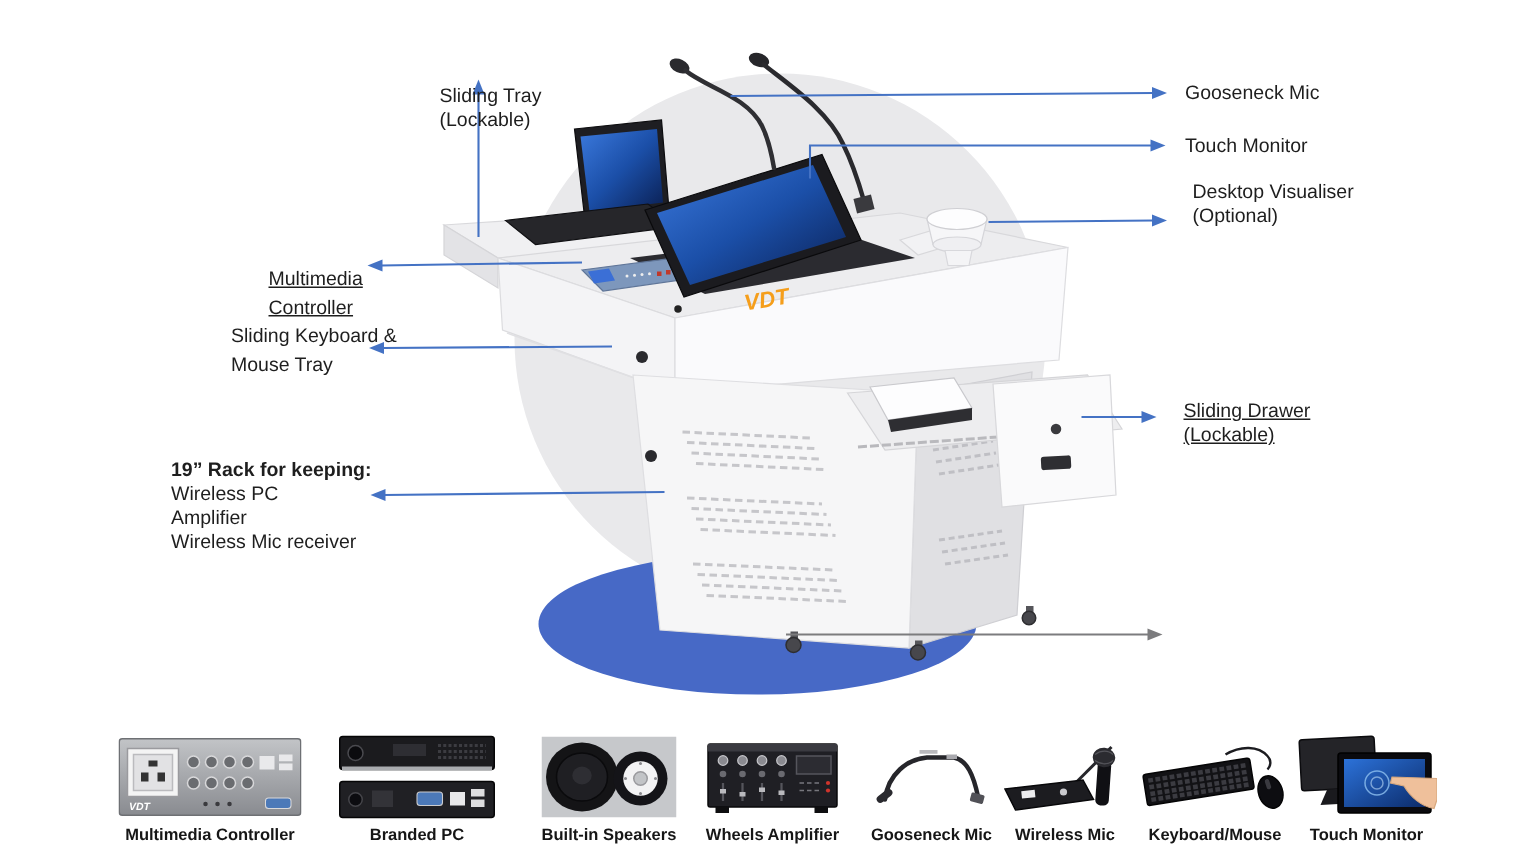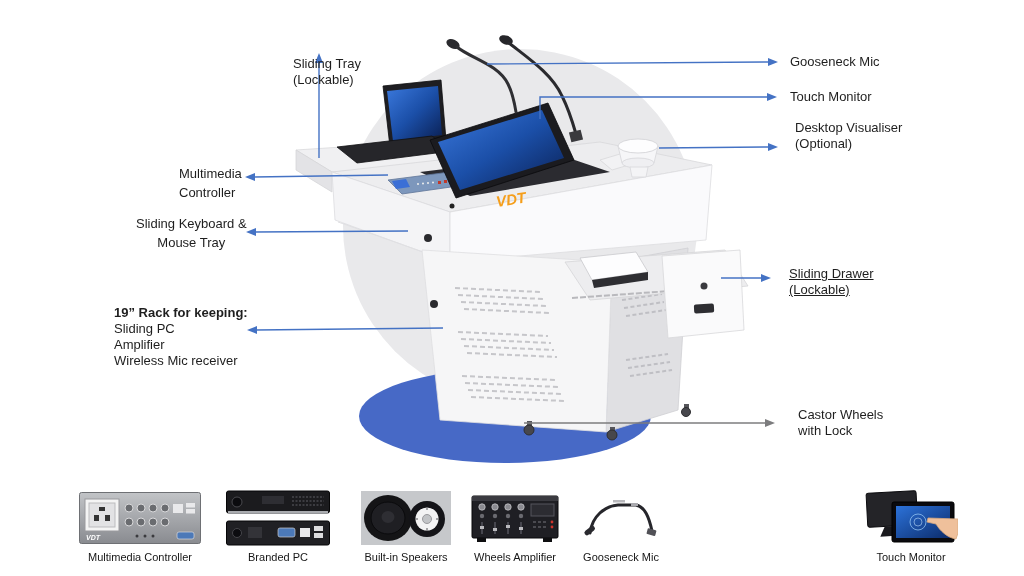--- a/index.html
+++ b/index.html
@@ -5,21 +5,21 @@
   html,body{margin:0;padding:0;background:#fff;}
   .stage{position:relative;width:1024px;height:576px;background:#ffffff;
          font-family:"Liberation Sans",sans-serif;overflow:hidden;}
   .art{position:absolute;left:0;top:0;}
   .lbl{position:absolute;font-size:13px;color:#1e1e1e;white-space:nowrap;}
   .lbl span{display:block;line-height:16px;}
   .lbl.lh19 span{line-height:19px;}
   .lbl .bold{font-weight:700;}
   .product{position:absolute;top:487px;display:flex;flex-direction:column;align-items:center;}
   .thumb{height:62px;display:flex;align-items:center;justify-content:center;}
-  .plabel{font-size:11px;font-weight:400;color:#161616;line-height:13px;white-space:nowrap;margin-top:2px;}
+  .plabel{font-size:11px;font-weight:700;color:#161616;line-height:13px;white-space:nowrap;margin-top:2px;}
 </style>
 </head>
 <body>
 
 <div class="stage">
 
   <svg class="art" width="1024" height="576" viewBox="0 0 1024 576">
     <defs>
       <linearGradient id="scr" x1="0" y1="0" x2="1" y2="1">
         <stop offset="0" stop-color="#3B79DD"></stop>
@@ -179,51 +179,47 @@
         <line x1="524" y1="423" x2="766" y2="423" stroke-width="1.4"></line>
         <polygon points="775,423 765,419 765,427" stroke="none"></polygon>
       </g>
     </g>
   </svg>
 
   <div class="lbl" style="left:293px;top:14px;margin-top:42px;">
     <span>Sliding Tray</span>
     <span>(Lockable)</span>
   </div>
-  <div class="lbl lh19" style="left:179px;top:164px;">
+  <div class="lbl lh19" style="left:179px;top:176px;text-decoration:underline;">
     <span>Multimedia</span>
     <span>Controller</span>
   </div>
-  <div class="lbl lh19" style="left:136px;top:214px;text-align:center;">
+  <div class="lbl lh19" style="left:154px;top:214px;">
     <span>Sliding Keyboard &amp;</span>
     <span>Mouse Tray</span>
   </div>
   <div class="lbl" style="left:114px;top:305px;">
     <span class="bold">19” Rack for keeping:</span>
-    <span>Sliding PC</span>
+    <span>Wireless PC</span>
     <span>Amplifier</span>
     <span>Wireless Mic receiver</span>
   </div>
   <div class="lbl" style="left:790px;top:54px;">
     <span>Gooseneck Mic</span>
   </div>
   <div class="lbl" style="left:790px;top:89px;">
     <span>Touch Monitor</span>
   </div>
   <div class="lbl" style="left:795px;top:120px;">
     <span>Desktop Visualiser</span>
     <span>(Optional)</span>
   </div>
   <div class="lbl" style="left:789px;top:266px;text-decoration:underline;">
     <span>Sliding Drawer</span>
     <span>(Lockable)</span>
-  </div>
-  <div class="lbl" style="left:798px;top:407px;">
-    <span>Castor Wheels</span>
-    <span>with Lock</span>
   </div>
 
   <div class="product" style="left:70px;width:140px;">
     <div class="thumb">
       <svg width="122" height="52" viewBox="0 0 122 52">
         <rect x="0.5" y="0.5" width="121" height="51" rx="2" fill="url(#mcg)" stroke="#6E7074"></rect>
         <rect x="6" y="7" width="34" height="32" fill="#F4F4F4" stroke="#9A9A9E"></rect>
         <rect x="10" y="11" width="26" height="24" fill="#E2E2E4" stroke="#BBBBBE"></rect>
         <rect x="20" y="15" width="6" height="4" fill="#333"></rect>
         <rect x="15" y="23" width="5" height="6" fill="#333"></rect>
@@ -341,21 +337,56 @@
         <path d="M7,37 C9,20 22,10 35,9 L53,9 C62,11 66,21 69,35" fill="none" stroke="#26262B" stroke-width="3" stroke-linecap="round"></path>
         <rect x="1" y="32" width="12" height="5" rx="2.5" fill="#2A2A2F" transform="rotate(-38 7 35)"></rect>
         <rect x="64" y="33" width="9" height="6" rx="1" fill="#515157" transform="rotate(15 68 36)"></rect>
         <rect x="30" y="4" width="12" height="2.5" fill="#B9B9BD"></rect>
         <rect x="48" y="7" width="7" height="3" fill="#A9A9AE"></rect>
       </svg>
     </div>
     <div class="plabel">Gooseneck Mic</div>
   </div>
 
-
+  <div class="product" style="left:650px;width:120px;">
+    <div class="thumb">
+      <svg width="86" height="46" viewBox="0 0 86 46">
+        <line x1="50" y1="27" x2="74" y2="3" stroke="#26262B" stroke-width="2"></line>
+        <polygon points="3,31 55,25 62,38 10,45" fill="#1C1C20" stroke="#08080A"></polygon>
+        <rect x="14" y="32" width="9" height="5" fill="#EDEDEF" transform="rotate(-6 18 34)"></rect>
+        <circle cx="42" cy="33" r="2.4" fill="#C9C9CD"></circle>
+        <rect x="64" y="12" width="9" height="30" rx="3.5" fill="#101014" transform="rotate(4 68 27)"></rect>
+        <ellipse cx="69" cy="10" rx="7.5" ry="6.5" fill="#2B2B30" transform="rotate(4 69 10)"></ellipse>
+        <path d="M63,8 C67,5 72,5 75,8 M63,12 C67,15 72,15 75,12" fill="none" stroke="#55555B" stroke-width="0.8"></path>
+      </svg>
+    </div>
+    <div class="plabel">Wireless Mic</div>
+  </div>
+
+  <div class="product" style="left:750px;width:120px;">
+    <div class="thumb">
+      <svg width="98" height="46" viewBox="0 0 98 46">
+        <path d="M56,8 C66,2 78,2 84,9 C87,12 86,16 84,18" fill="none" stroke="#1C1C20" stroke-width="1.6"></path>
+        <g transform="rotate(-9 36 26)">
+          <rect x="2" y="16" width="72" height="21" rx="2" fill="#121215" stroke="#050506"></rect>
+          <g stroke="#3B3B41" stroke-width="3" stroke-dasharray="3.2 1.6">
+            <line x1="5" y1="20.5" x2="71" y2="20.5"></line>
+              <line x1="5" y1="25" x2="71" y2="25"></line>
+            <line x1="5" y1="29.5" x2="71" y2="29.5"></line>
+              <line x1="5" y1="33.5" x2="71" y2="33.5"></line>
+          </g>
+        </g>
+        <g transform="rotate(-18 86 33)">
+          <ellipse cx="86" cy="33" rx="8" ry="11" fill="#0D0D11" stroke="#050506"></ellipse>
+          <rect x="84.5" y="24" width="3" height="7" rx="1.5" fill="#3A3A40"></rect>
+        </g>
+      </svg>
+    </div>
+    <div class="plabel">Keyboard/Mouse</div>
+  </div>
 
   <div class="product" style="left:851px;width:120px;">
     <div class="thumb">
       <svg width="94" height="58" viewBox="0 0 94 58">
         <g transform="rotate(-3 28 22)">
           <rect x="3" y="3" width="50" height="34" rx="2" fill="#242428" stroke="#0B0B0E"></rect>
           <polygon points="20,37 34,37 30,47 15,47" fill="#1A1A1E"></polygon>
         </g>
         <rect x="28" y="13" width="62" height="40" rx="2" fill="#0A0A0E" stroke="#000"></rect>
         <rect x="32" y="17" width="54" height="32" fill="url(#tmg)"></rect>

